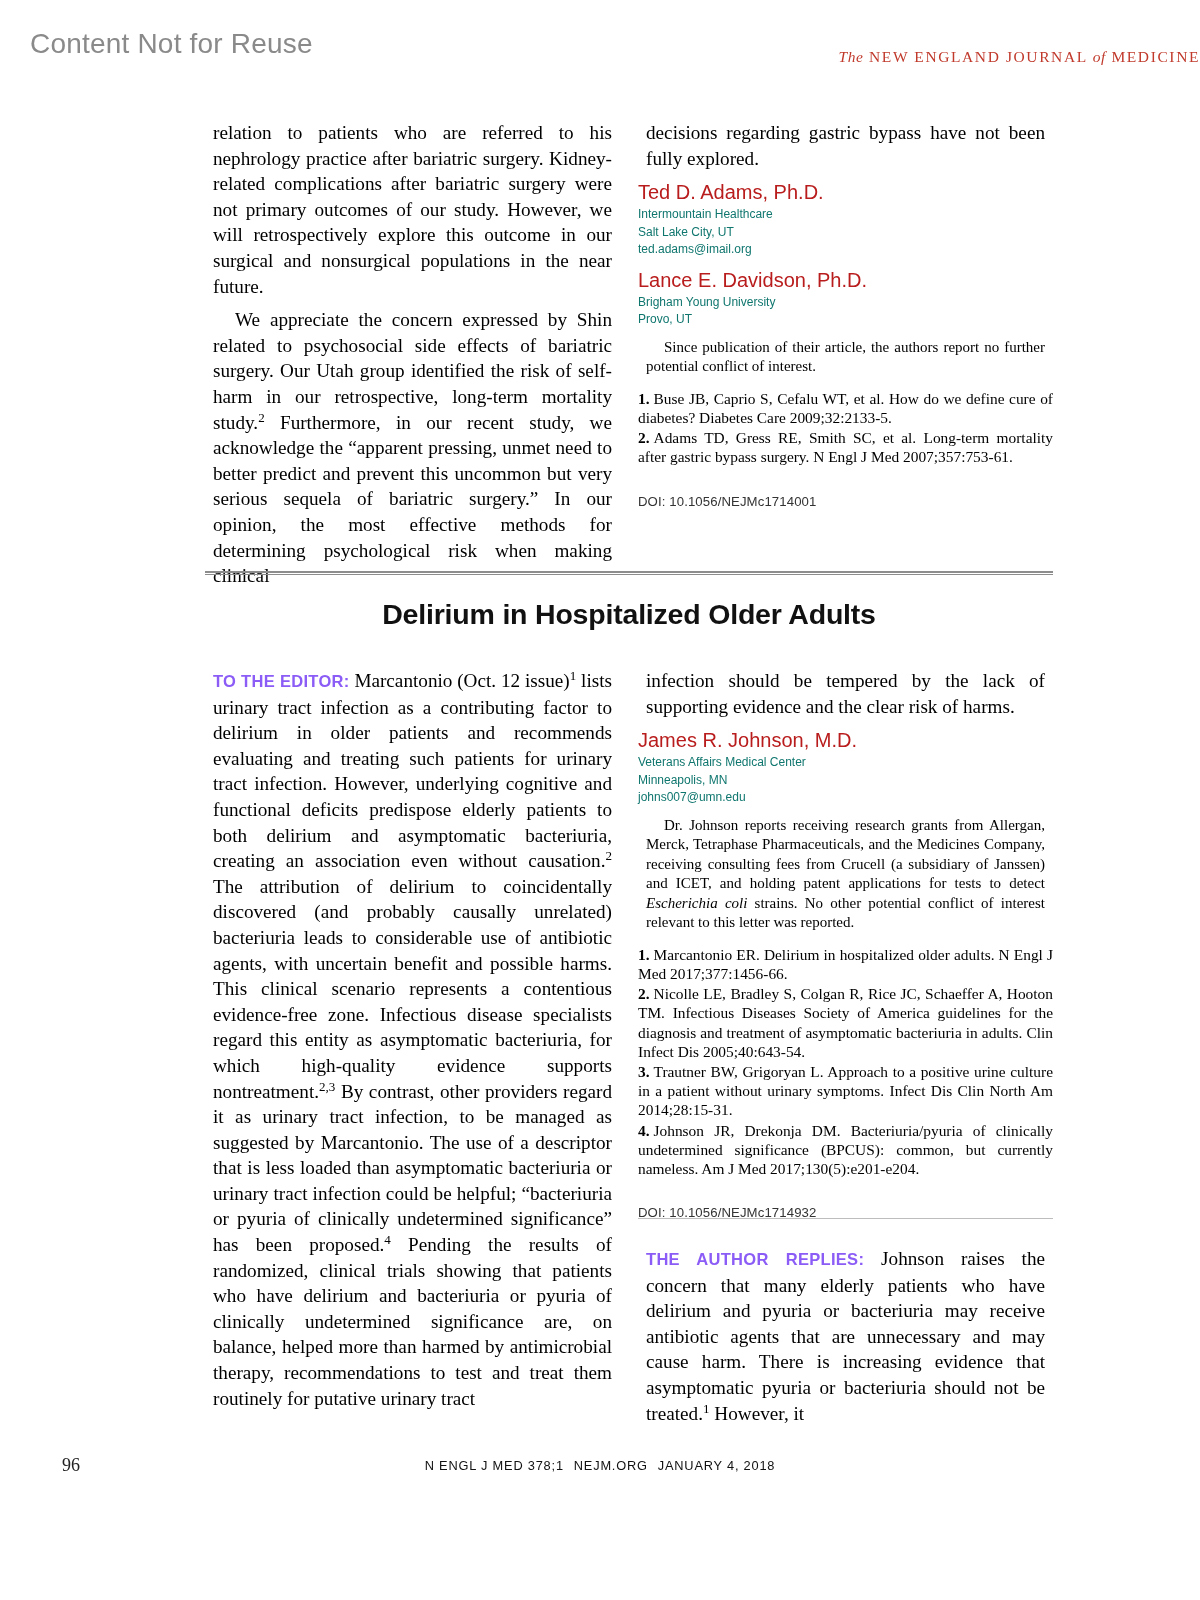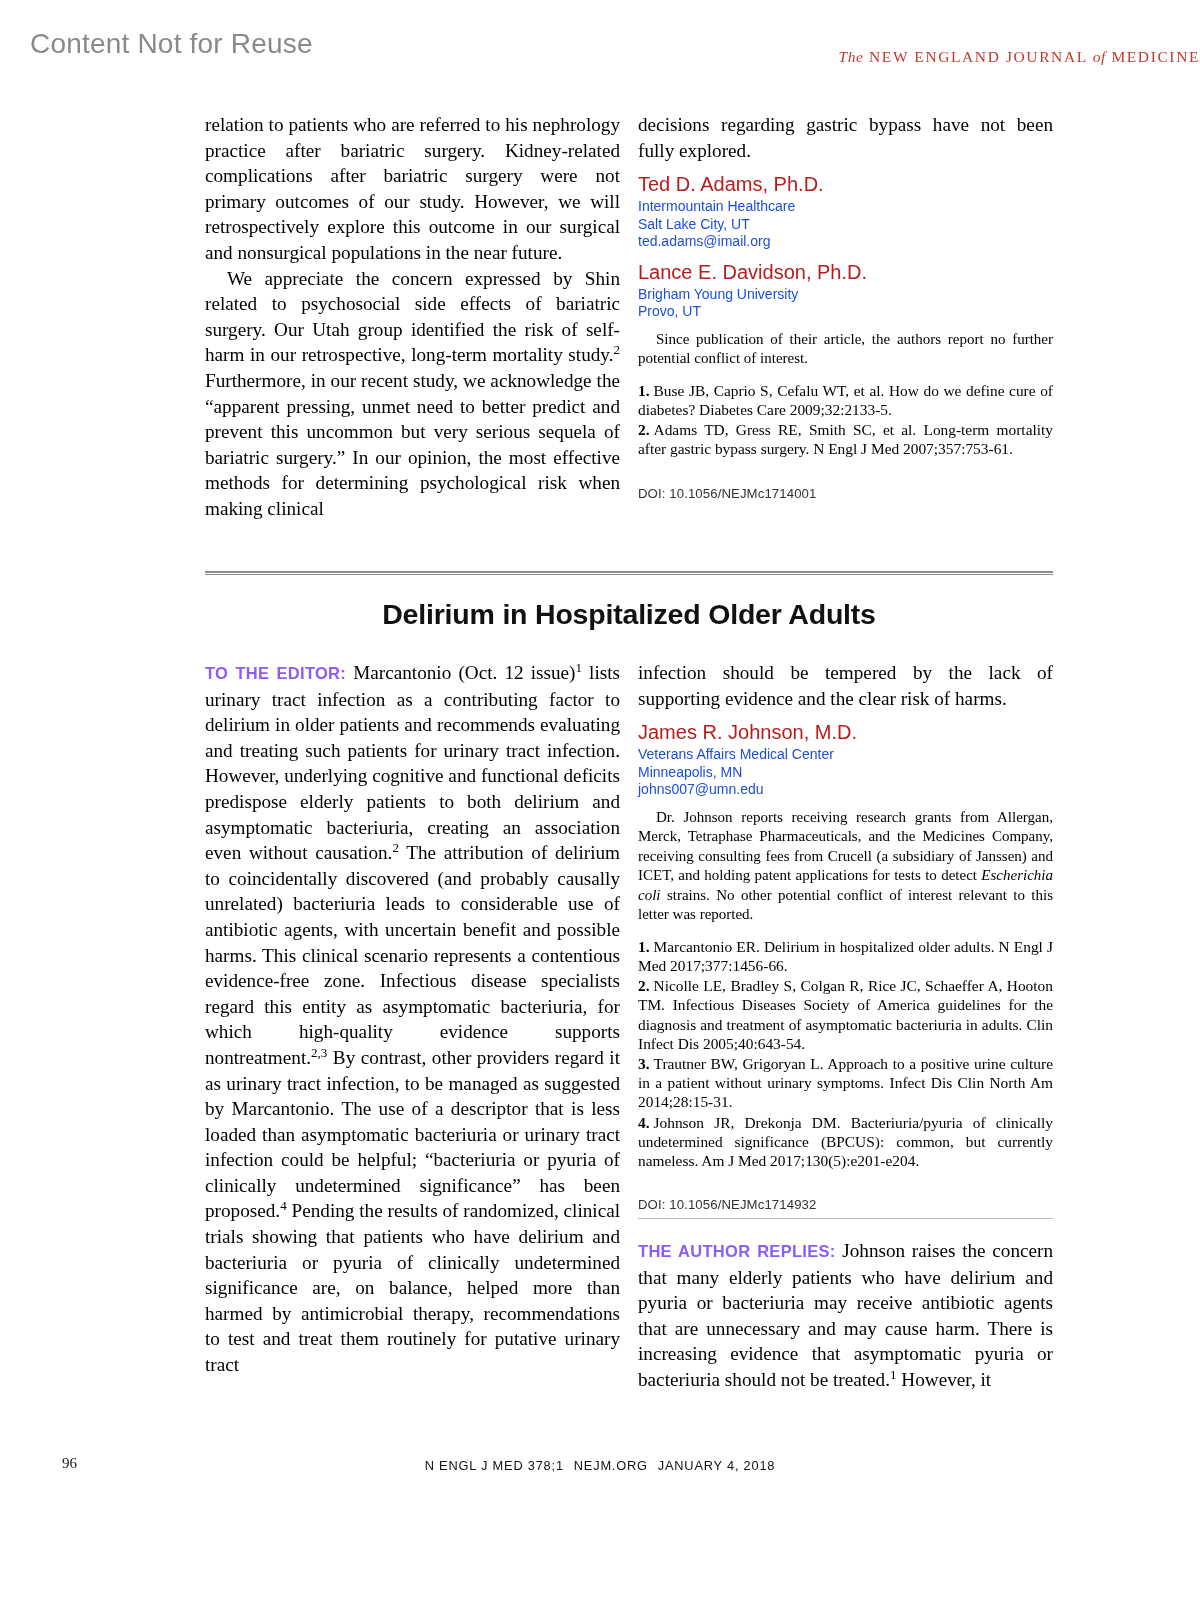--- a/index.html
+++ b/index.html
@@ -52,42 +52,42 @@
   
   .col {
     position: absolute;
     width: 415px;
     text-align: justify;
   }
   .col-left  { left: 205px; }
   .col-right { left: 638px; }
 
   p {
-    margin: 0;
+    margin: 8px;
     font-size: 19.2px;
     line-height: 25.6px;
     text-align: justify;
     hyphens: auto;
   }
   p.indent { text-indent: 22px; }
 
   
   .author-name {
     font-family: "Liberation Sans", sans-serif;
     font-size: 20px;
     color: #b91c1c;
     margin: 9px 0 2px 0;
     line-height: 24px;
     font-weight: 400;
   }
   .author-affil {
     font-family: "Liberation Sans", sans-serif;
-    font-size: 14px;
+    font-size: 12px;
     line-height: 17.5px;
-    color: #1d4ed8;
+    color: #0f766e;
     margin: 0;
   }
   .small-note {
     font-size: 15px;
     line-height: 19.5px;
     text-indent: 18px;
     margin-top: 9px;
     text-align: justify;
   }
   .refs {
@@ -152,21 +152,21 @@
     top: 1218px;
     border-top: 1px solid #bdbdbd;
   }
 
   
   .folio {
     position: absolute;
     left: 62px;
     top: 1455px;
     font-family: "Liberation Serif", serif;
-    font-size: 15px;
+    font-size: 18px;
     color: #222;
   }
   .footer-center {
     position: absolute;
     left: 0;
     right: 0;
     top: 1458px;
     text-align: center;
     font-family: "Liberation Sans", sans-serif;
     font-size: 12.8px;

